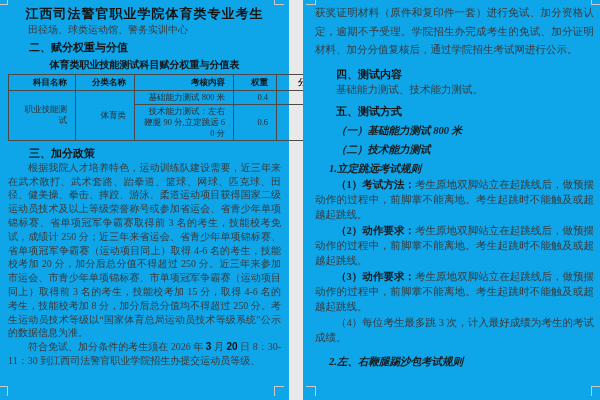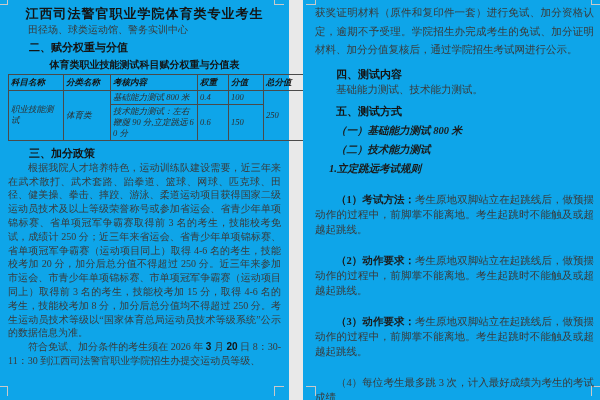--- a/index.html
+++ b/index.html
@@ -24,34 +24,34 @@
              font-size:13px;line-height:19px;text-align:center;letter-spacing:1px;}
   .h{font-family:"Liberation Sans",sans-serif;font-weight:bold;color:#141414;
      font-size:11px;line-height:15px;padding-left:21px;margin-top:5px;}
   .body-p{font-size:10px;line-height:13.8px;margin:0;}
   .indent{text-indent:2em;}
   .just{text-align:justify;}
   .tcap{font-weight:bold;color:#141414;font-size:10px;line-height:14px;text-align:center;margin-top:3px;}
 
   table.score{border-collapse:collapse;width:100%;margin-top:2px;table-layout:fixed;
               font-size:8.5px;color:#2e2e2e;}
-  table.score th,table.score td{border:1px solid #4a4a4a;padding:1px 2px;text-align:left;
-              line-height:11px;vertical-align:middle;word-break:break-all;font-style:italic;}
+  table.score th,table.score td{border:1px solid #4a4a4a;padding:1px 8px;text-align:right;
+              line-height:11px;vertical-align:middle;word-break:break-all;}
   table.score th{font-weight:bold;color:#141414;line-height:13px;}
   .w1{width:50px}.w2{width:42px}.w3{width:82px}.w4{width:26px}.w5{width:30px}.w6{width:36px}
 
   .rp{font-size:10.5px;line-height:15px;margin:0;}
   .cont{line-height:18.5px;text-align:justify;}
   .h-r{margin-top:7px;}
   .kai{font-weight:bold;font-style:italic;color:#1a1a1a;font-size:10.5px;line-height:15px;
        margin:4px 0 0 0;}
   .kai-i1{padding-left:21px;}
   .kai-i2{padding-left:14px;}
   .plabel{font-weight:bold;color:#1a1a1a;}
-  .sub{margin-top:16px;}
+  .sub{margin-top:1px;}
   .bnum{font-family:"Liberation Sans",sans-serif;font-weight:bold;color:#141414;}
 </style>
 </head>
 <body>
 
 <div class="canvas">
 
   <div class="page page-left">
     <i class="mark m-tl" style="left:-2px;top:-5px;"></i>
     <i class="mark m-tr" style="left:274px;top:-5px;"></i>

